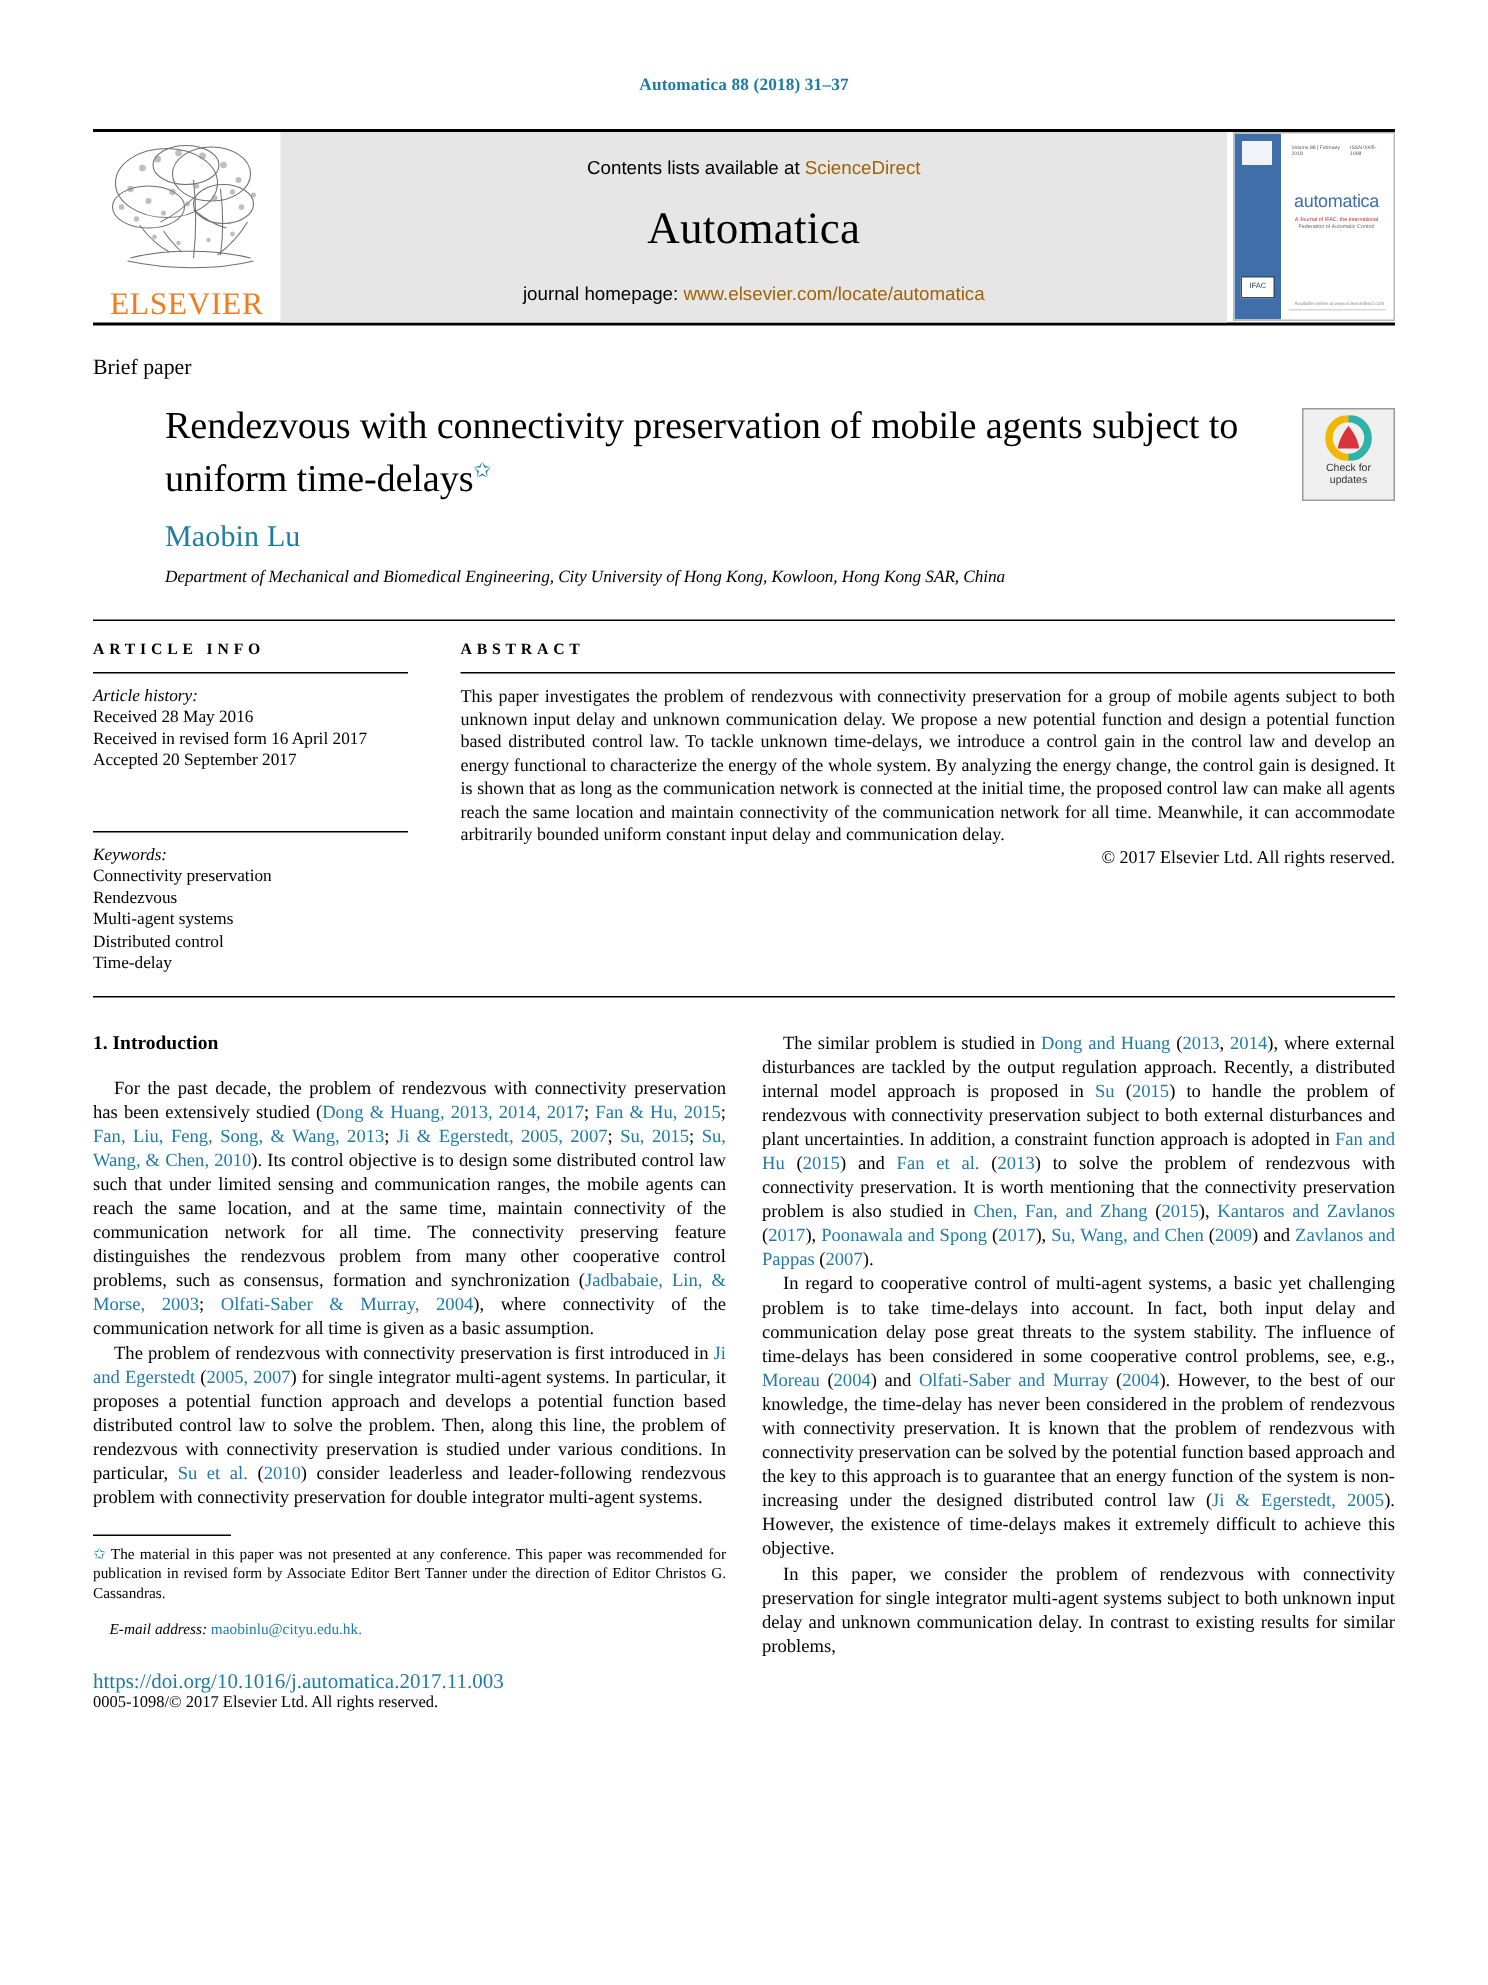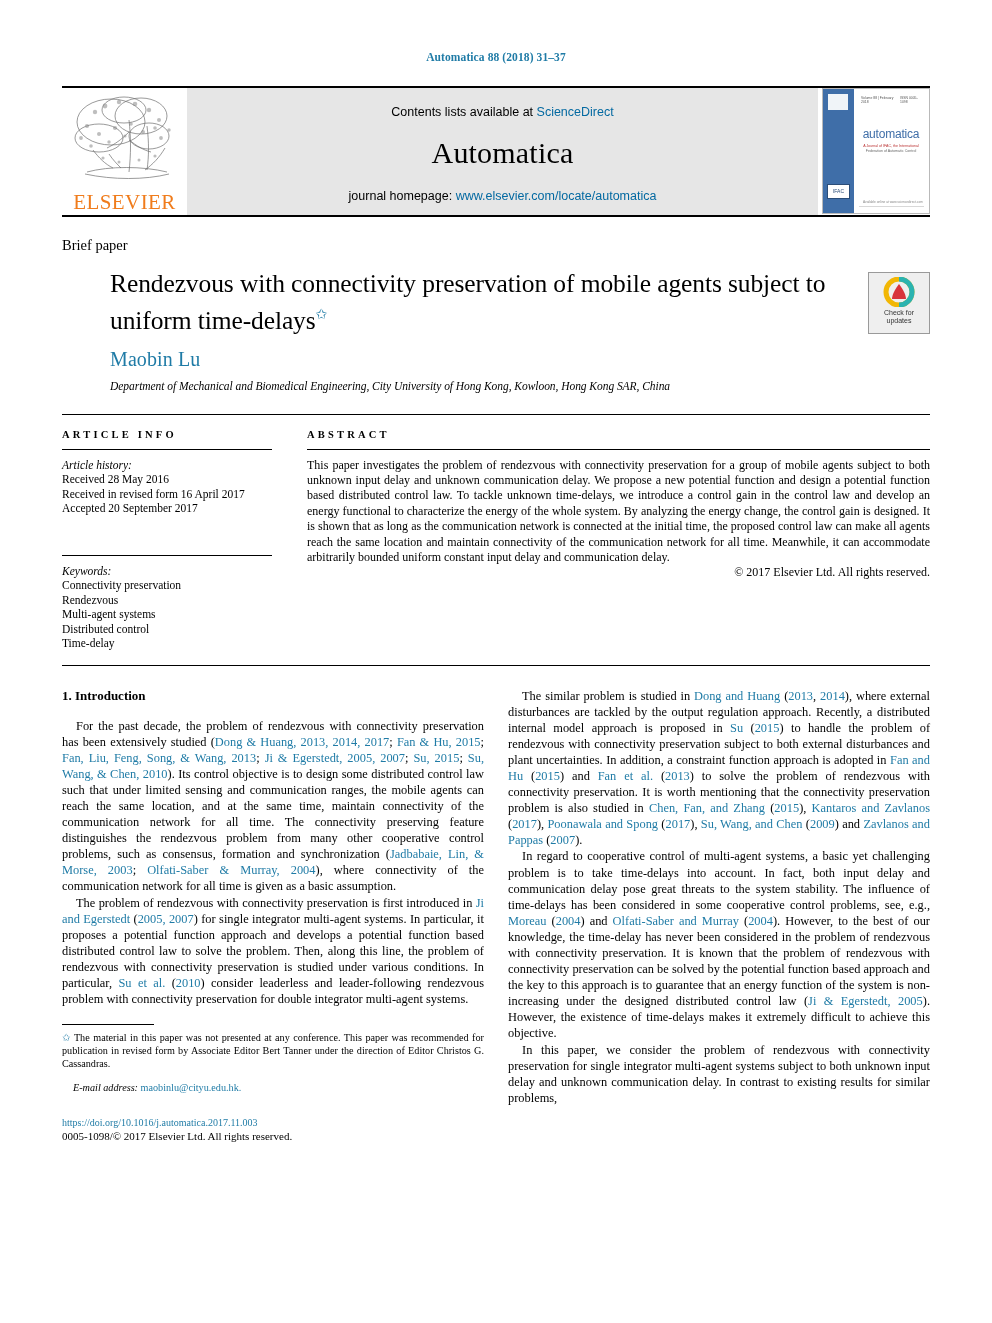--- a/index.html
+++ b/index.html
@@ -75,21 +75,21 @@
     align-items: center;
     text-align: center;
     font-family: "Liberation Sans", sans-serif;
     position: relative;
   }
   .sd-line1 {
     font-size: 12.5px;
     color: #000;
     margin-top: 4px;
   }
-  .sd-link { color: #0369a1; }
+  .sd-link { color: #a16207; }
   .journal-name {
     font-family: "Liberation Serif", serif;
     font-size: 30px;
     margin: 17px 0 19px 0;
     letter-spacing: .2px;
   }
   .sd-line3 {
     font-size: 12.5px;
   }
   .cover-block {
@@ -332,21 +332,21 @@
     font-size: 10.2px;
     line-height: 13px;
     text-align: justify;
   }
   .fn-star { color: #1f7ba6; }
   .fn-indent { text-indent: 11px; display:block; margin-top:11px;}
   .fn-email-label { font-style: italic; }
   .doi-block { margin-top: 22px; }
   .doi {
     color: #1f7ba6;
-    font-size: 10px;
+    font-size: 14px;
     line-height: 13.5px;
     margin-top: 16px;
   }
   .issn {
     font-size: 11px;
     line-height: 13.5px;
   }
 </style>
 </head>
 <body>

